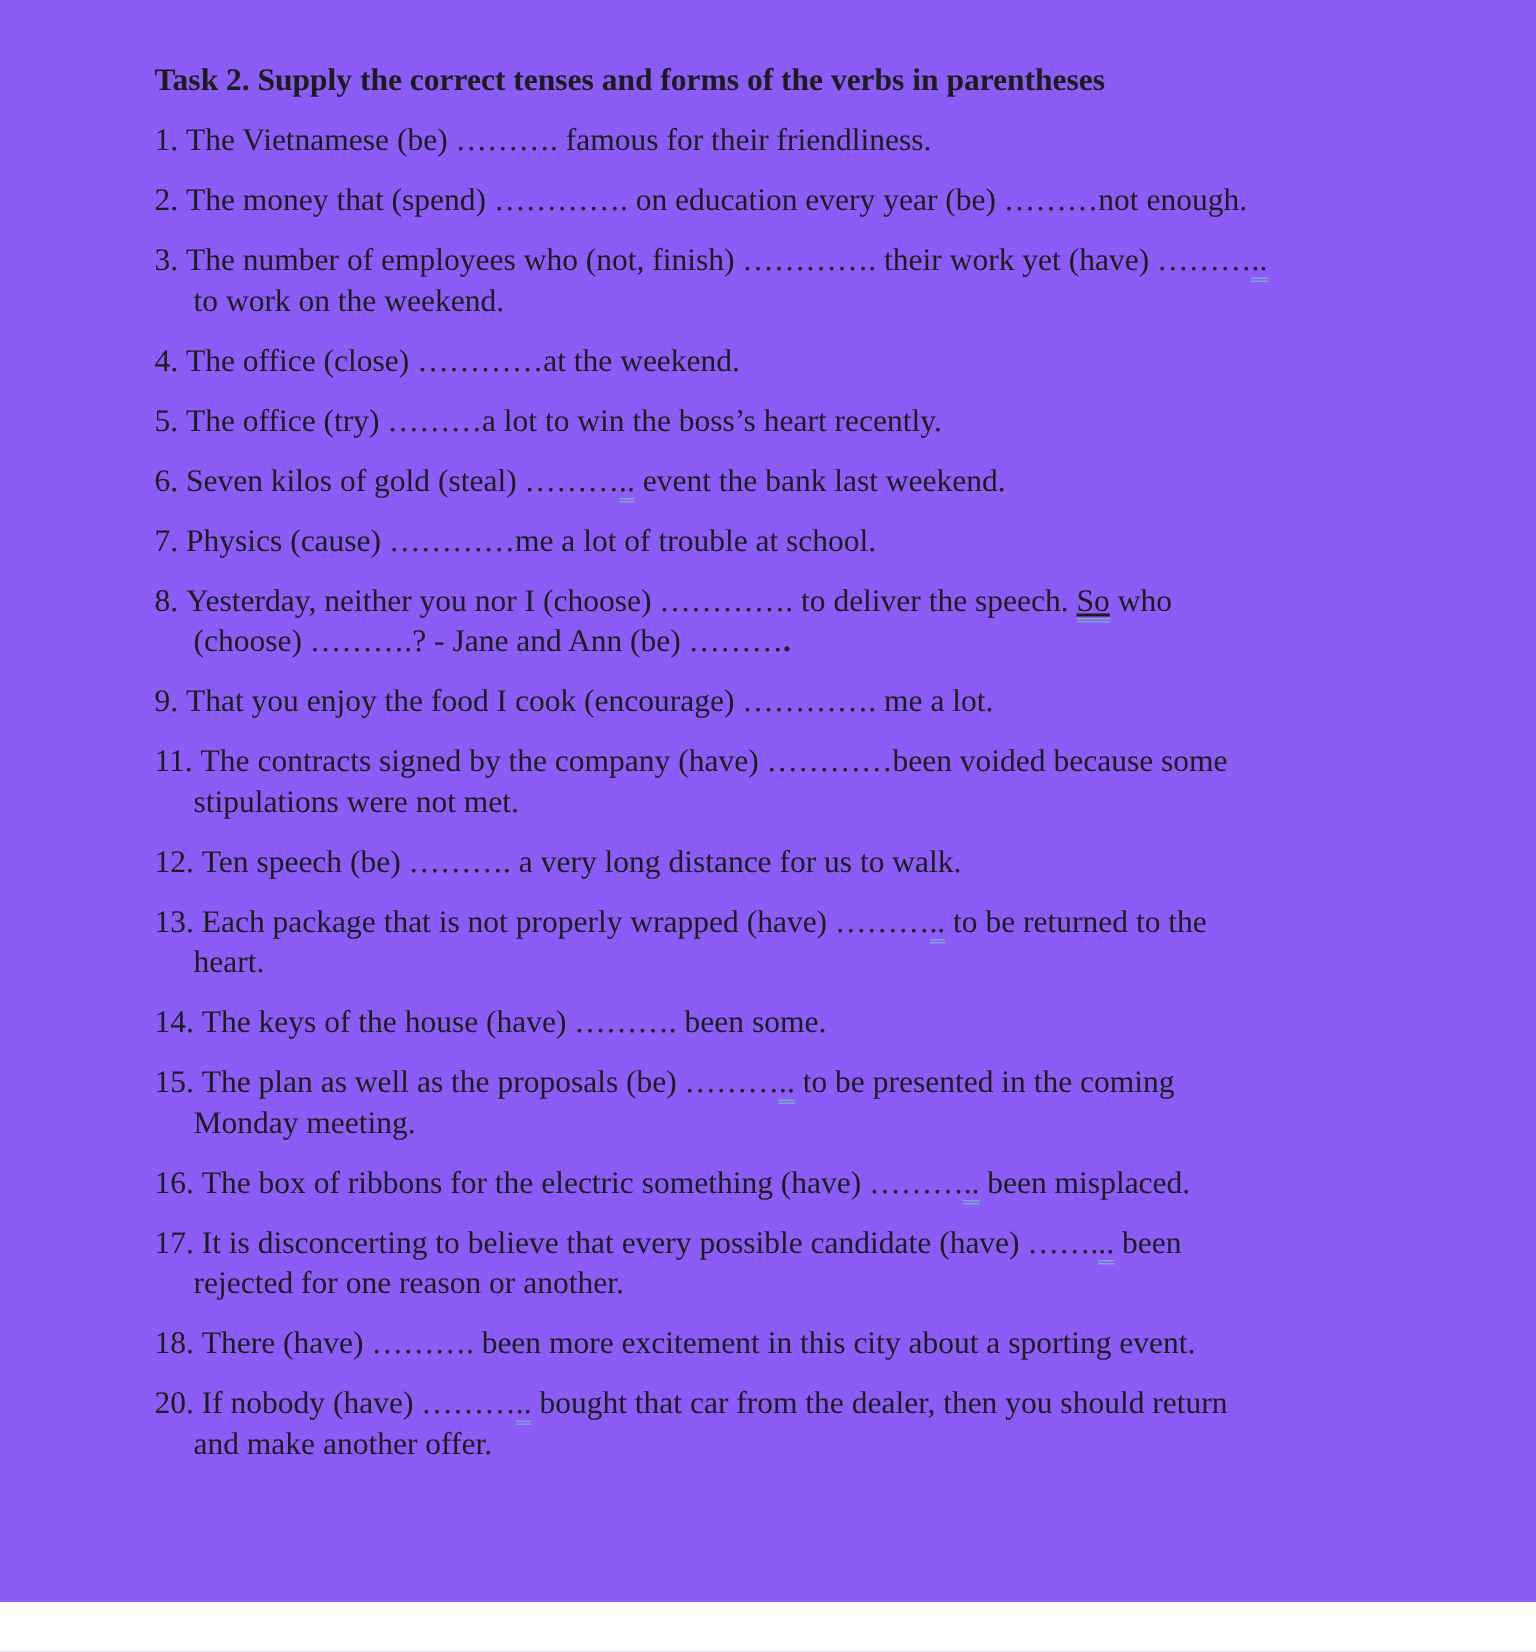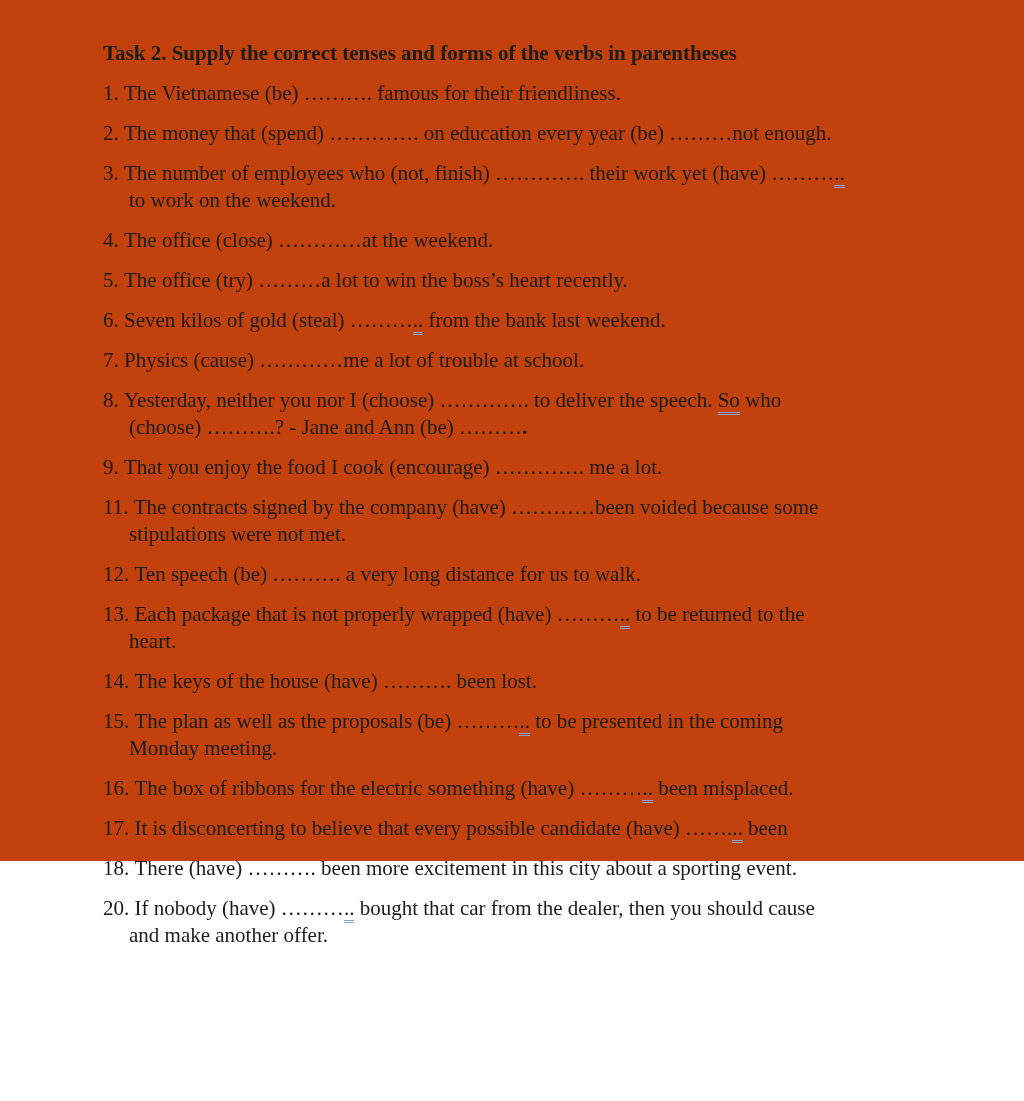--- a/index.html
+++ b/index.html
@@ -4,22 +4,22 @@
 <style>
   * { margin: 0; padding: 0; box-sizing: border-box; }
   html, body {
     width: 1024px;
     height: 1101px;
     background: #ffffff;
     overflow: hidden;
   }
   .page {
     width: 1024px;
-    height: 861px;
-    background: #c2410c;
+    height: 1068px;
+    background: #8b5cf6;
     padding: 40px 58px 10px 103px;
     font-family: "Liberation Serif", "DejaVu Serif", serif;
     font-size: 21px;
     line-height: 27px;
     color: #1c1c1c;
   }
   .title {
     font-weight: bold;
     margin-bottom: 13px;
     white-space: nowrap;
@@ -27,44 +27,45 @@
   .item {
     margin-bottom: 13px;
     padding-left: 26px;
     text-indent: -26px;
   }
   .num { }
   .gmark {
     border-bottom: 3px double #7fa6d3;
   }
   .ul {
+    text-decoration: underline;
     text-underline-offset: 2px;
   }
   .b {
     font-weight: bold;
   }
 </style>
 </head>
 <body>
 
 <div class="page">
   <div class="title">Task 2. Supply the correct tenses and forms of the verbs in parentheses</div>
   <div>
       <div class="item"><span class="num">1.&nbsp;</span><span class="">The Vietnamese (be) ………. famous for their friendliness.</span></div>
       <div class="item"><span class="num">2.&nbsp;</span><span class="">The money that (spend) …………. on education every year (be) ………not enough.</span></div>
       <div class="item"><span class="num">3.&nbsp;</span><span class="">The number of employees who (not, finish) …………. their work yet (have) ………</span><span class="gmark">..</span><br><span class="">to work on the weekend.</span></div>
       <div class="item"><span class="num">4.&nbsp;</span><span class="">The office (close) …………at the weekend.</span></div>
       <div class="item"><span class="num">5.&nbsp;</span><span class="">The office (try) ………a lot to win the boss’s heart recently.</span></div>
-      <div class="item"><span class="num">6.&nbsp;</span><span class="">Seven kilos of gold (steal) ………</span><span class="gmark">..</span><span class=""> from the bank last weekend.</span></div>
+      <div class="item"><span class="num">6.&nbsp;</span><span class="">Seven kilos of gold (steal) ………</span><span class="gmark">..</span><span class=""> event the bank last weekend.</span></div>
       <div class="item"><span class="num">7.&nbsp;</span><span class="">Physics (cause) …………me a lot of trouble at school.</span></div>
       <div class="item"><span class="num">8.&nbsp;</span><span class="">Yesterday, neither you nor I (choose) …………. to deliver the speech. </span><span class="gmark ul">So</span><span class=""> who</span><br><span class="">(choose) ……….? - Jane and Ann (be) ………</span><span class="b">.</span></div>
       <div class="item"><span class="num">9.&nbsp;</span><span class="">That you enjoy the food I cook (encourage) …………. me a lot.</span></div>
       <div class="item"><span class="num">11.&nbsp;</span><span class="">The contracts signed by the company (have) …………been voided because some</span><br><span class="">stipulations were not met.</span></div>
       <div class="item"><span class="num">12.&nbsp;</span><span class="">Ten speech (be) ………. a very long distance for us to walk.</span></div>
       <div class="item"><span class="num">13.&nbsp;</span><span class="">Each package that is not properly wrapped (have) ………</span><span class="gmark">..</span><span class=""> to be returned to the</span><br><span class="">heart.</span></div>
-      <div class="item"><span class="num">14.&nbsp;</span><span class="">The keys of the house (have) ………. been lost.</span></div>
+      <div class="item"><span class="num">14.&nbsp;</span><span class="">The keys of the house (have) ………. been some.</span></div>
       <div class="item"><span class="num">15.&nbsp;</span><span class="">The plan as well as the proposals (be) ………</span><span class="gmark">..</span><span class=""> to be presented in the coming</span><br><span class="">Monday meeting.</span></div>
       <div class="item"><span class="num">16.&nbsp;</span><span class="">The box of ribbons for the electric something (have) ………</span><span class="gmark">..</span><span class=""> been misplaced.</span></div>
-      <div class="item"><span class="num">17.&nbsp;</span><span class="">It is disconcerting to believe that every possible candidate (have) …….</span><span class="gmark">..</span><span class=""> been</span><br></div>
+      <div class="item"><span class="num">17.&nbsp;</span><span class="">It is disconcerting to believe that every possible candidate (have) …….</span><span class="gmark">..</span><span class=""> been</span><br><span class="">rejected for one reason or another.</span></div>
       <div class="item"><span class="num">18.&nbsp;</span><span class="">There (have) ………. been more excitement in this city about a sporting event.</span></div>
-      <div class="item"><span class="num">20.&nbsp;</span><span class="">If nobody (have) ………</span><span class="gmark">..</span><span class=""> bought that car from the dealer, then you should cause</span><br><span class="">and make another offer.</span></div>
+      <div class="item"><span class="num">20.&nbsp;</span><span class="">If nobody (have) ………</span><span class="gmark">..</span><span class=""> bought that car from the dealer, then you should return</span><br><span class="">and make another offer.</span></div>
     </div>
 </div>
 
 </body></html>

